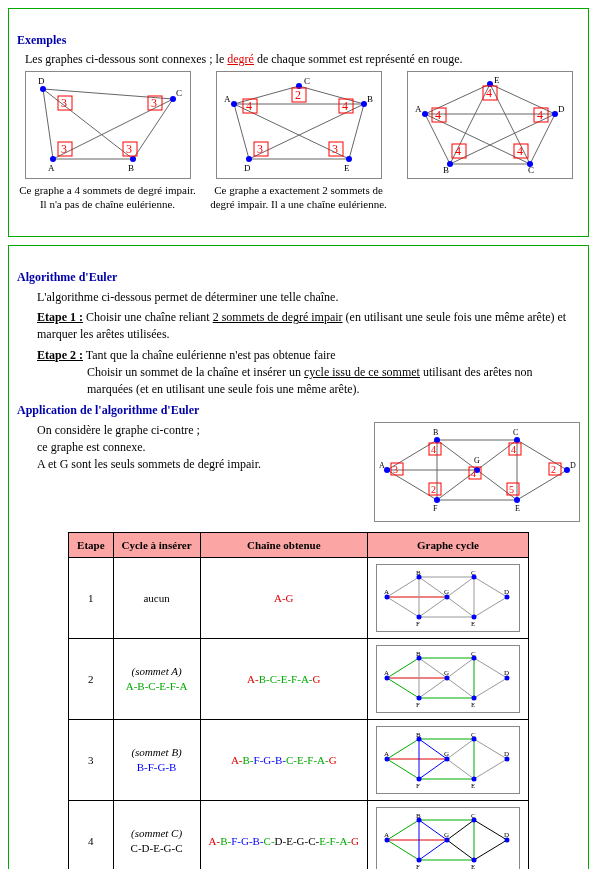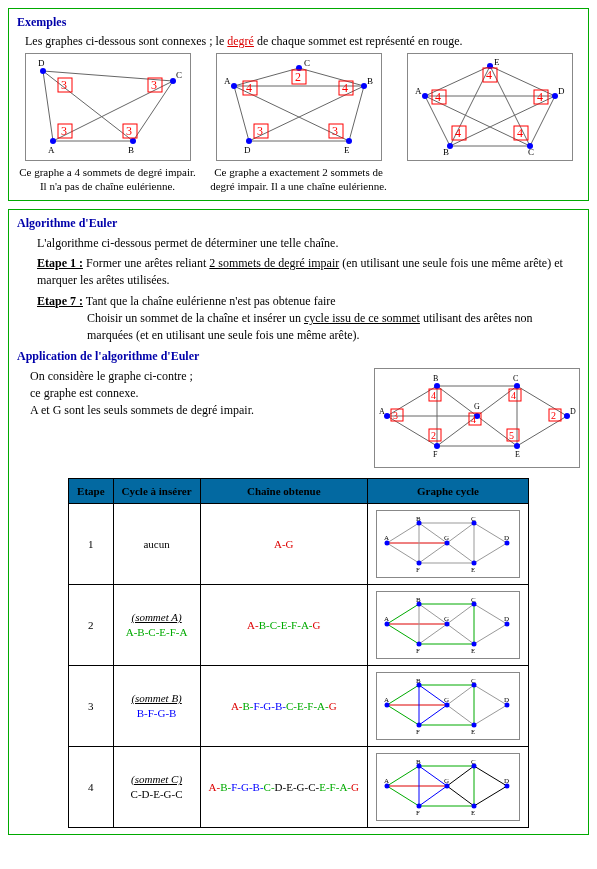--- a/index.html
+++ b/index.html
@@ -7,21 +7,21 @@
     font-size: 12px;
     margin: 0;
     padding: 8px;
     width: 597px;
     box-sizing: border-box;
     background: #fff;
     color: #000;
   }
   .box {
     border: 1px solid #0a0;
-    padding: 6px 8px;
+    padding: 24px 8px;
     margin-bottom: 8px;
   }
   .section-title {
     color: #00a;
     font-weight: bold;
     margin-bottom: 4px;
   }
   .red { color: #d00; text-decoration: underline; }
   .examples-row {
     display: flex;
@@ -60,24 +60,24 @@
     font-size: 11px;
   }
   table.steps th, table.steps td {
     border: 1px solid #000;
     padding: 6px 8px;
     text-align: center;
     vertical-align: middle;
   }
   table.steps th {
     font-weight: bold;
-    background: #0369a1;
+    background: #fca5a5;
   }
   .cycle-cell { line-height: 1.4; }
-  .cycle-cell em { font-style: italic; text-decoration: underline; }
+  .cycle-cell em { font-style: italic; }
   .mini-graph-cell { width: 140px; }
   u { text-decoration: underline; }
   svg text { font-family: "Times New Roman", serif; }
 </style>
 </head>
 <body>
 
 <div class="box">
   <div class="section-title">Exemples</div>
   <div style="margin-left:8px;">
@@ -211,33 +211,33 @@
   </div>
 </div>
 
 <div class="box">
   <div class="section-title">Algorithme d'Euler</div>
   <div class="algo-block">
     <div>L'algorithme ci-dessous permet de déterminer une telle chaîne.</div>
   </div>
   <div class="algo-block">
     <span class="step-label">Etape 1 :</span>
-    <span>Former une arêtes reliant </span><u>2 sommets de degré impair</u><span> (en utilisant une seule fois une même arête) et marquer les arêtes utilisées.</span>
+    <span>Choisir une chaîne reliant </span><u>2 sommets de degré impair</u><span> (en utilisant une seule fois une même arête) et marquer les arêtes utilisées.</span>
   </div>
   <div class="algo-block">
-    <span class="step-label">Etape 7 :</span>
+    <span class="step-label">Etape 2 :</span>
     <span>Tant que la chaîne eulérienne n'est pas obtenue faire</span>
     <div style="margin-left:50px;">
       <span>Choisir un sommet de la chaîne et insérer un </span><u>cycle issu de ce sommet</u><span> utilisant des arêtes non marquées (et en utilisant une seule fois une même arête).</span>
     </div>
   </div>
 
   <div class="section-title" style="margin-top:6px;">Application de l'algorithme d'Euler</div>
 
-  <div class="app-row" style="margin-left:13px;justify-content:flex-end;">
+  <div class="app-row" style="margin-left:20px;justify-content:flex-end;">
     <div class="app-text">
       <div>On considère le graphe ci-contre ;</div>
       <div>ce graphe est connexe.</div>
       <div>A et G sont les seuls sommets de degré impair.</div>
     </div>
     <div class="graph-frame">
       <svg width="200" height="90">
         <g stroke="#666" stroke-width="1" fill="none">
           <line x1="10" y1="45" x2="60" y2="15"></line>
             <line x1="60" y1="15" x2="140" y2="15"></line>

